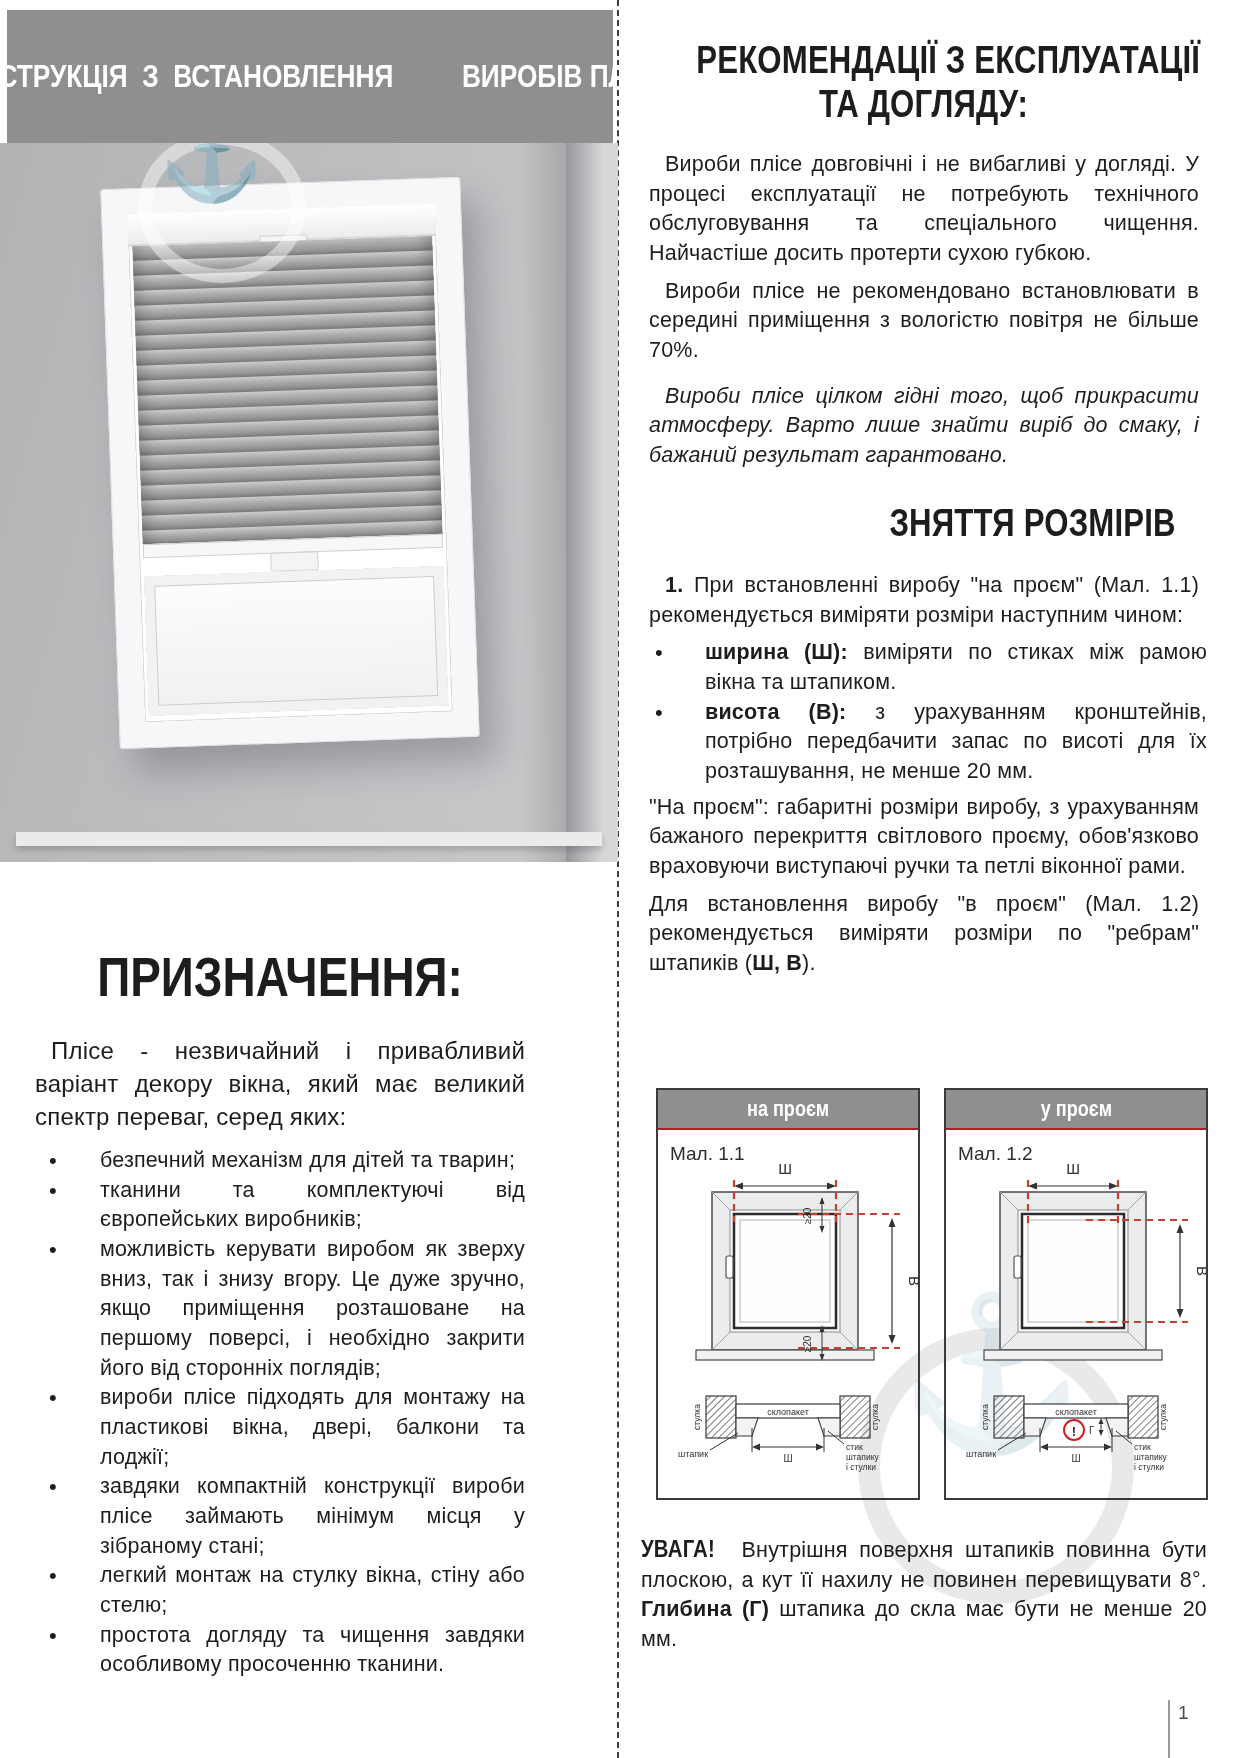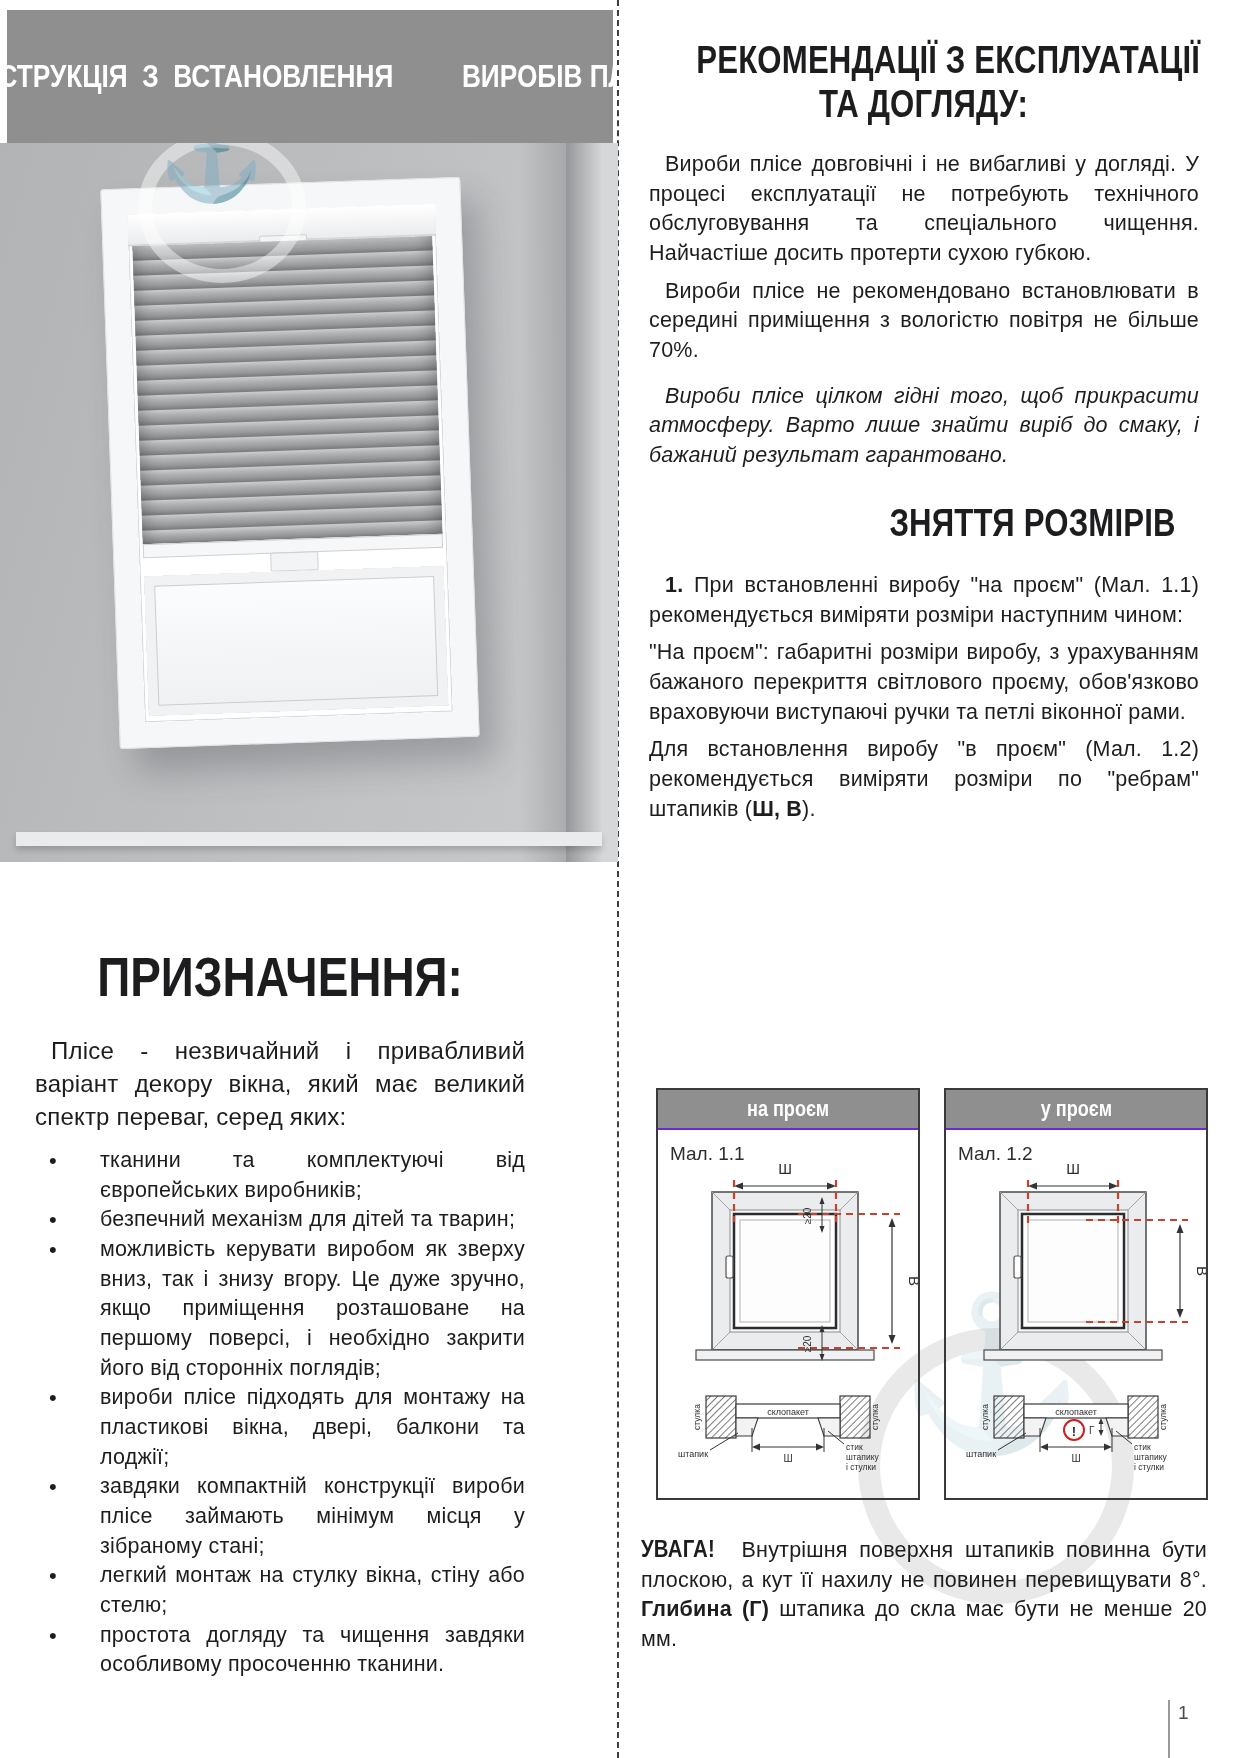--- a/index.html
+++ b/index.html
@@ -73,21 +73,21 @@
   .h-measure { text-align:right; font-size:38px; font-weight:700; margin:26px 0 22px; }
   .measure-list { list-style:none; margin:0 0 6px; padding:0; }
   .measure-list li { position:relative; padding-left:64px; text-align:justify; }
   .measure-list li::before { content:"\2022"; position:absolute; left:14px; top:0; font-size:22px; }
 
   
   .dbox { position:absolute; top:1088px; width:264px; height:412px; border:2px solid #3a3a3c;
     background:transparent; z-index:2; box-sizing:border-box; }
   .dbox.left { left:656px; }
   .dbox.right { left:944px; }
-  .dbox-header { height:38px; background:#8f8f90; border-bottom:2px solid #6d28d9;
+  .dbox-header { height:38px; background:#8f8f90; border-bottom:2px solid #b91c1c;
     color:#fff; display:flex; align-items:center; justify-content:center;
     font-size:22px; font-weight:700; }
   .dbox svg { display:block; }
   .wm2 { position:absolute; left:858px; top:1328px; width:232px; height:232px;
     border:22px solid rgba(110,110,112,.15); border-radius:50%; z-index:1; }
   .wm2-glyph { position:absolute; left:898px; top:1298px; width:160px; text-align:center;
     font-size:150px; color:rgba(110,110,112,.16); z-index:1; line-height:1; }
 
   
   .warning { position:absolute; left:641px; top:1532px; width:566px; z-index:3;
@@ -122,40 +122,44 @@
       <div class="lower"></div>
     </div>
     <div class="sill"></div>
     <div class="wm1"></div>
     <div class="wm1-glyph">⚓</div>
   </div>
 
   <div class="purpose-title"><span class="cond">ПРИЗНАЧЕННЯ:</span></div>
   <div class="purpose-intro ind">Плісе - незвичайний і привабливий варіант декору вікна, який має великий спектр переваг, серед яких:</div>
   <ul class="purpose-list">
+    <li>безпечний механізм для дітей та тварин;</li>
     <li>тканини та комплектуючі від європейських виробників;</li>
-    <li>безпечний механізм для дітей та тварин;</li>
     <li>можливість керувати виробом як зверху вниз, так і знизу вгору. Це дуже зручно, якщо приміщення розташоване на першому поверсі, і необхідно закрити його від сторонніх поглядів;</li>
     <li>вироби плісе підходять для монтажу на пластикові вікна, двері, балкони та лоджії;</li>
     <li>завдяки компактній конструкції вироби плісе займають мінімум місця у зібраному стані;</li>
     <li>легкий монтаж на стулку вікна, стіну або стелю;</li>
     <li>простота догляду та чищення завдяки особливому просоченню тканини.</li>
   </ul>
 
   <div class="rcol">
     <div class="h-care">
       <div><span class="cond">РЕКОМЕНДАЦІЇ З ЕКСПЛУАТАЦІЇ</span></div>
       <div><span class="cond">ТА ДОГЛЯДУ:</span></div>
     </div>
     <p class="ind">Вироби плісе довговічні і не вибагливі у догляді. У процесі експлуатації не потребують технічного обслуговування та спеціального чищення. Найчастіше досить протерти сухою губкою.</p>
     <p class="ind">Вироби плісе не рекомендовано встановлювати в середині приміщення з вологістю повітря не більше 70%.</p>
     <p class="ind italic">Вироби плісе цілком гідні того, щоб прикрасити атмосферу. Варто лише знайти виріб до смаку, і бажаний результат гарантовано.</p>
 
     <div class="h-measure"><span class="cond">ЗНЯТТЯ РОЗМІРІВ</span></div>
     <p class="ind"><b>1.</b><span> При встановленні виробу "на проєм" (Мал. 1.1) рекомендується виміряти розміри наступним чином:</span></p>
+    <ul class="measure-list">
+      <li><b>ширина (Ш):</b><span> виміряти по стиках між рамою вікна та штапиком.</span></li>
+      <li><b>висота (В):</b><span> з урахуванням кронштейнів, потрібно передбачити запас по висоті для їх розташування, не менше 20 мм.</span></li>
+    </ul>
     <p>"На проєм": габаритні розміри виробу, з урахуванням бажаного перекриття світлового проєму, обов'язково враховуючи виступаючі ручки та петлі віконної рами.</p>
     <p><span>Для встановлення виробу "в проєм" (Мал. 1.2) рекомендується виміряти розміри по "ребрам" штапиків (</span><b>Ш, В</b><span>).</span></p>
   </div>
 
   <div class="wm2"></div>
   <div class="wm2-glyph">⚓</div>
 
   <div class="dbox left">
     <div class="dbox-header">
         <span class="cond">на проєм</span>

